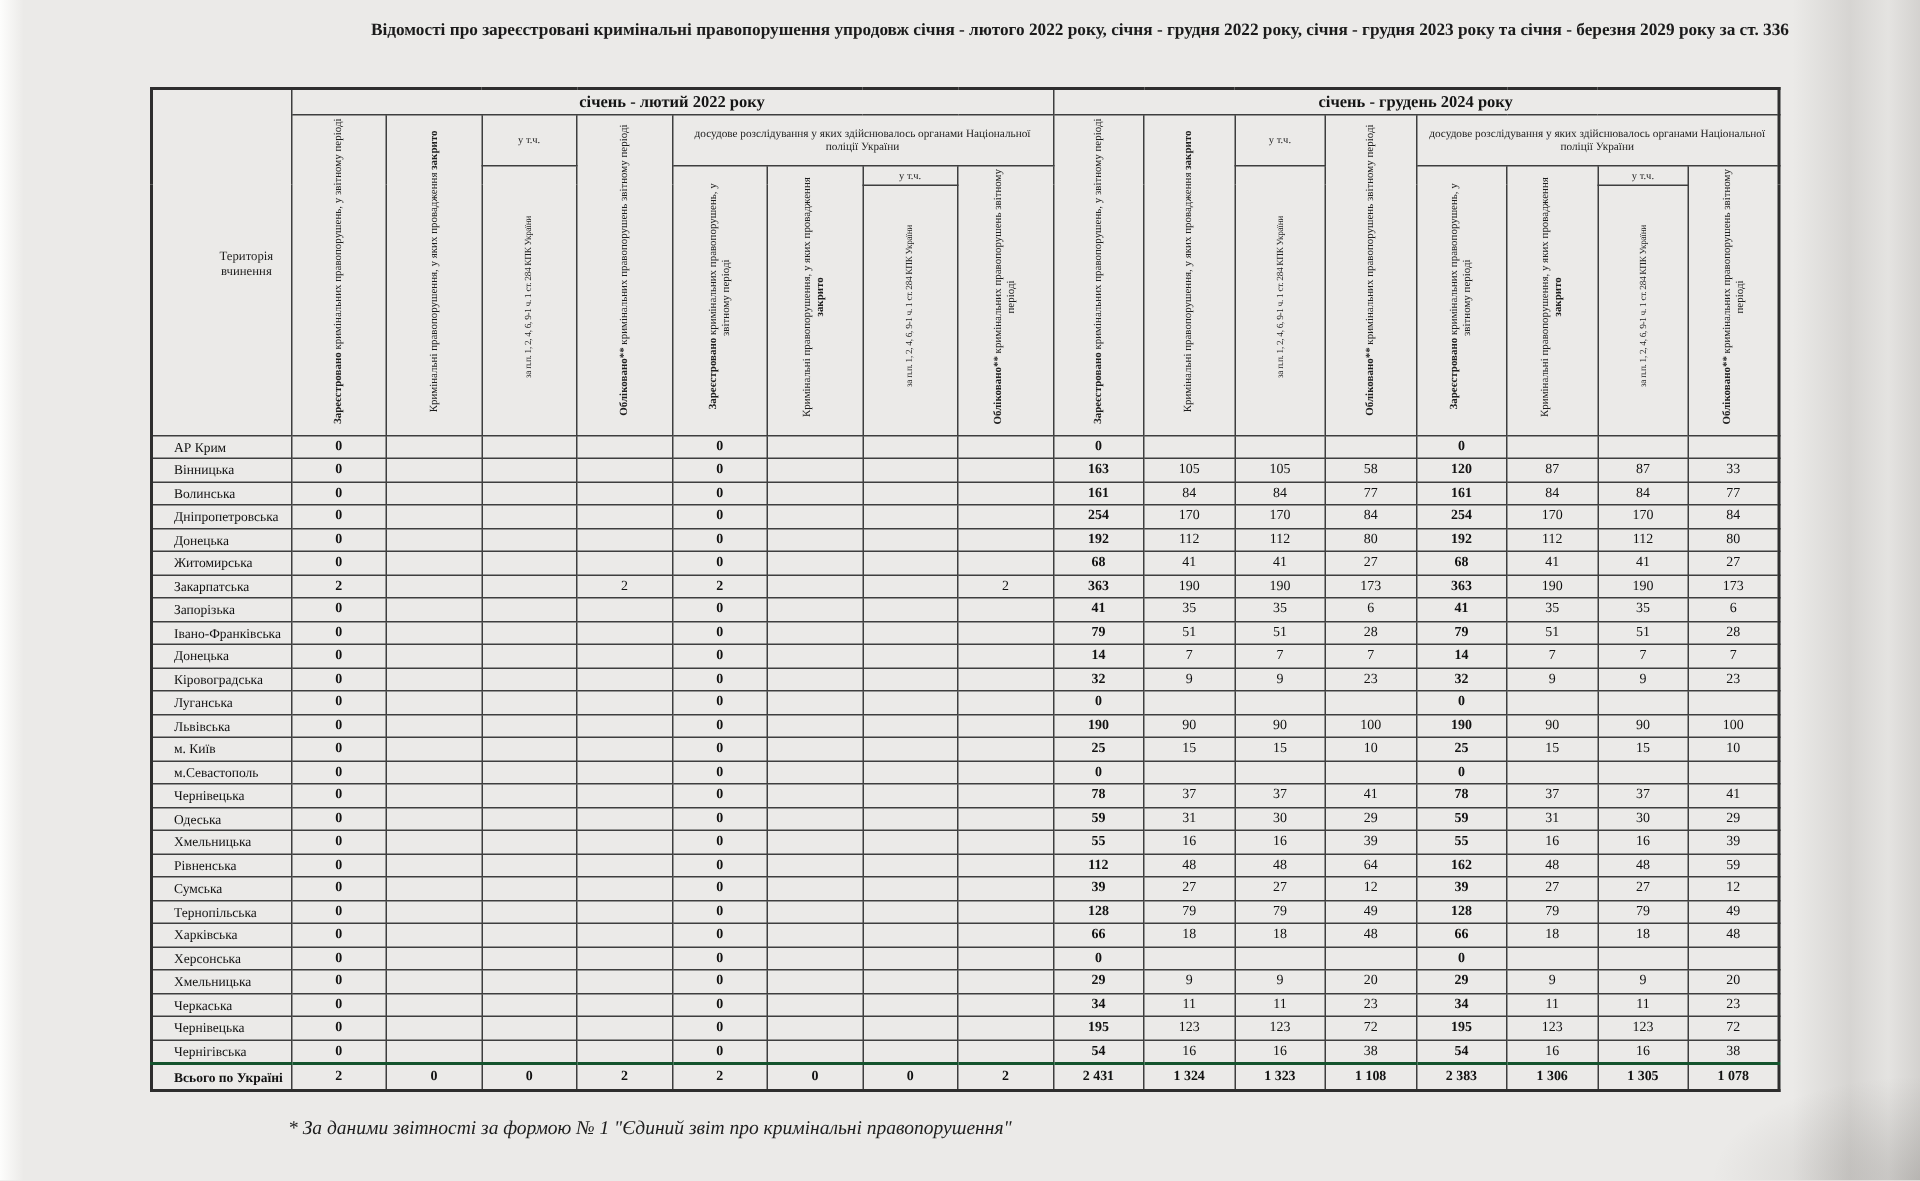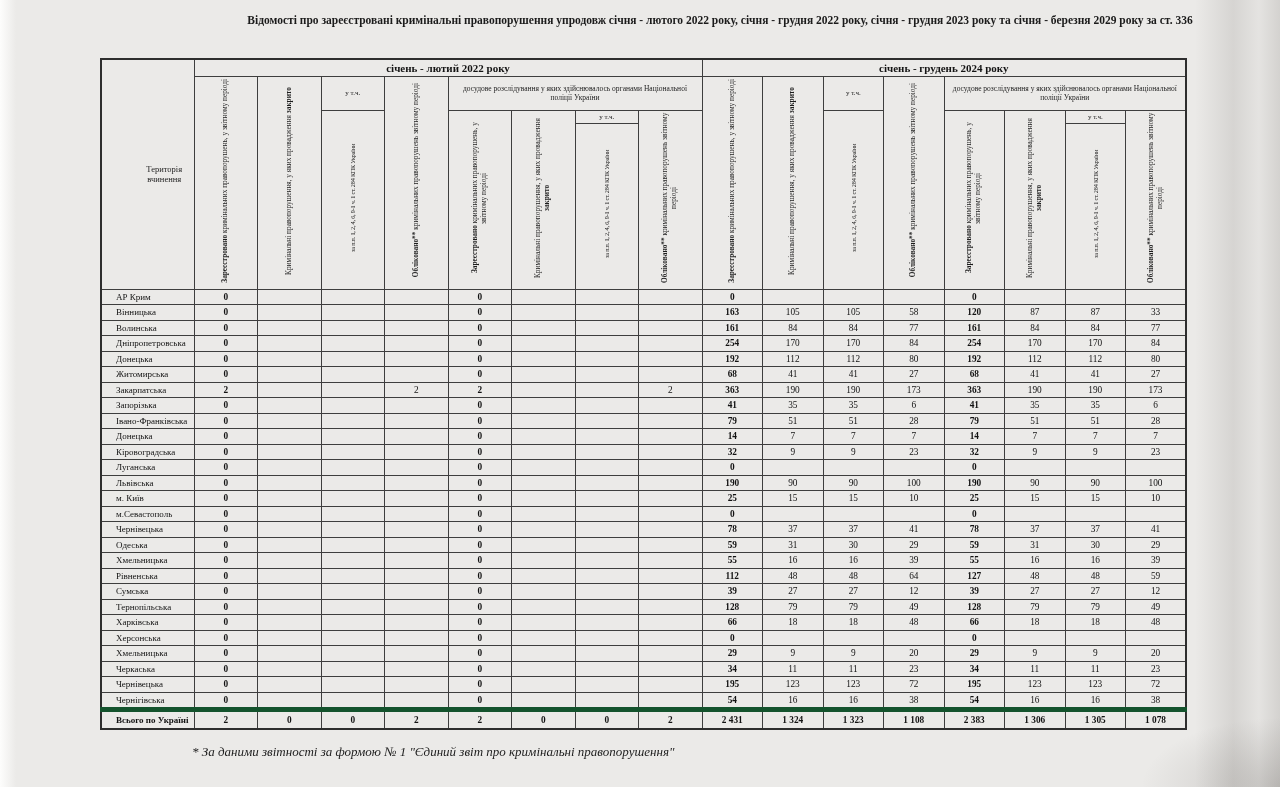--- a/index.html
+++ b/index.html
@@ -50,21 +50,21 @@
   }
   .vh-a{max-height:206px;}
   .vh-b{max-height:174px;}
   .vh-c{max-height:160px;}
   .vtext.small{font-size:6.2px;letter-spacing:-0.2px;line-height:7.5px;}
   .b{font-weight:bold;}
 
   tbody td{height:14.5px;font-size:9.3px;line-height:10px;text-align:center;color:#121212;}
   tbody td.region{text-align:left;padding-left:14px;font-size:9px;}
   tbody td.emph{font-weight:bold;}
-  tbody tr.total td{font-weight:bold;border-top:5px solid #14532d;height:16px;}
+  tbody tr.total td{font-weight:bold;border-top:2px solid #14532d;height:16px;}
 
   .footnotes{
     position:absolute;left:192px;top:746px;width:950px;
     font-style:italic;font-size:13px;line-height:12.5px;color:#1d1d1d;
   }
 </style>
 </head>
 <body>
 
 <div class="edge-left"></div>
@@ -516,21 +516,21 @@
         <td></td>
         <td></td>
         <td class="emph">0</td>
         <td></td>
         <td></td>
         <td></td>
         <td class="emph">112</td>
         <td>48</td>
         <td>48</td>
         <td>64</td>
-        <td class="emph">127</td>
+        <td class="emph">162</td>
         <td>48</td>
         <td>48</td>
         <td>59</td>
       </tr>
       <tr>
         <td class="region">Сумська</td>
         <td class="emph">0</td>
         <td></td>
         <td></td>
         <td></td>

